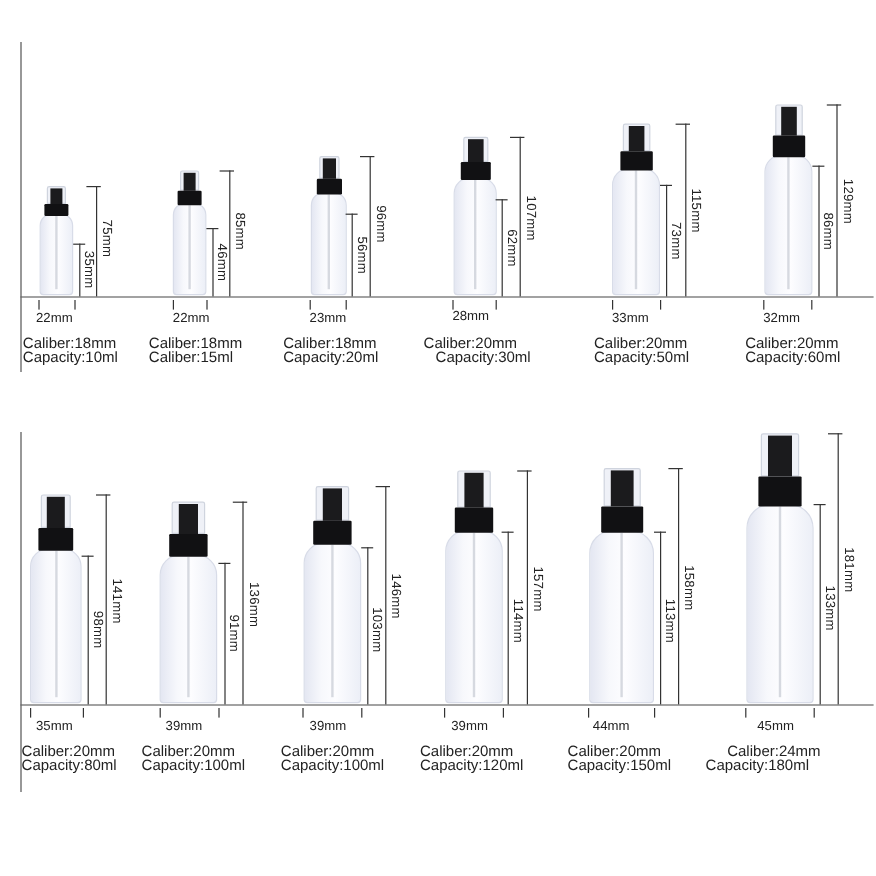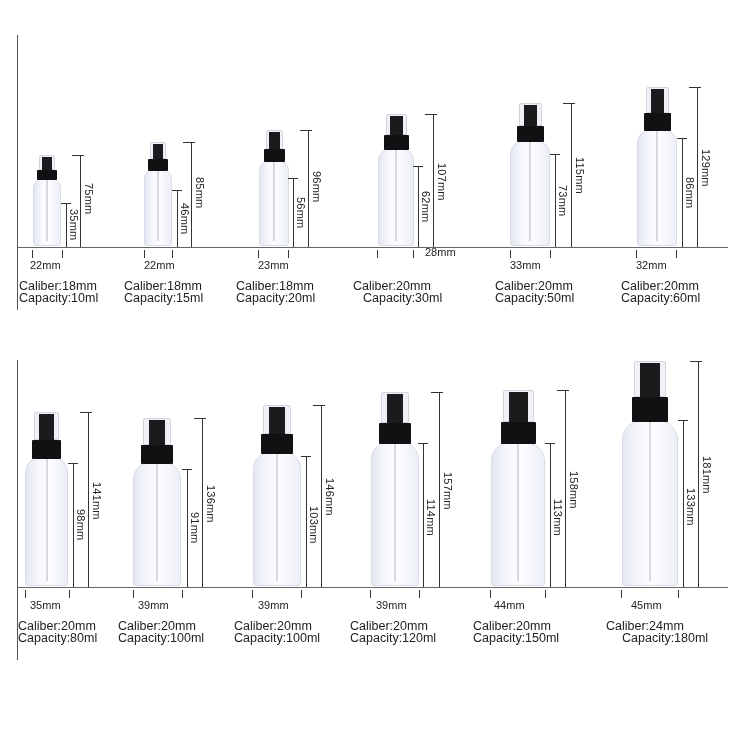--- a/index.html
+++ b/index.html
@@ -52,21 +52,21 @@
     <div class="dim-line" style="left: 191px; top: 142px; height: 105px;"></div>
     <div class="dim-cap" style="left: 183px; top: 142px; width: 12px;"></div>
     <div class="dim-text" style="left: 206px; top: 176.5px;">85mm</div>
     <div class="dim-line" style="left: 177px; top: 190px; height: 57px;"></div>
     <div class="dim-cap" style="left: 172px; top: 190px; width: 10px;"></div>
     <div class="dim-text" style="left: 191px; top: 202.5px;">46mm</div>
     <div class="width-tick" style="left: 144px; top: 250px;"></div>
     <div class="width-tick" style="left: 172px; top: 250px;"></div>
     <div class="width-label" style="left: 144px; top: 259px;">22mm</div>
     <div class="spec" style="left: 124px; top: 280px;">Caliber:18mm</div>
-    <div class="spec" style="left: 124px; top: 292px;">Capacity:15ml</div>
+    <div class="spec" style="left: 124px; top: 292px;">Caliber:15ml</div>
     <div class="body" style="left: 259px; top: 160px; width: 30px; height: 86px; border-radius: 11px 11px 3px 3px;"></div>
     <div class="tube" style="left: 273px; top: 162px; height: 79px;"></div>
     <div class="cap-clear" style="left: 266px; top: 130px; width: 17px; height: 19px;"></div>
     <div class="cap-inner" style="left: 269.4px; top: 132px; width: 10.2px; height: 17px;"></div>
     <div class="collar" style="left: 264px; top: 149px; width: 21px; height: 13px;"></div>
     <div class="dim-line" style="left: 308px; top: 130px; height: 117px;"></div>
     <div class="dim-cap" style="left: 300px; top: 130px; width: 12px;"></div>
     <div class="dim-text" style="left: 323px; top: 170.5px;">96mm</div>
     <div class="dim-line" style="left: 293px; top: 178px; height: 69px;"></div>
     <div class="dim-cap" style="left: 288px; top: 178px; width: 10px;"></div>
@@ -82,21 +82,21 @@
     <div class="cap-inner" style="left: 390.2px; top: 116px; width: 12.6px; height: 19px;"></div>
     <div class="collar" style="left: 384px; top: 135px; width: 25px; height: 15px;"></div>
     <div class="dim-line" style="left: 433px; top: 114px; height: 133px;"></div>
     <div class="dim-cap" style="left: 425px; top: 114px; width: 12px;"></div>
     <div class="dim-text" style="left: 448px; top: 162.5px;">107mm</div>
     <div class="dim-line" style="left: 418px; top: 166px; height: 81px;"></div>
     <div class="dim-cap" style="left: 413px; top: 166px; width: 10px;"></div>
     <div class="dim-text" style="left: 432px; top: 190.5px;">62mm</div>
     <div class="width-tick" style="left: 377px; top: 250px;"></div>
     <div class="width-tick" style="left: 413px; top: 250px;"></div>
-    <div class="width-label" style="left: 377px; top: 246px; margin-left: 48px;">28mm</div>
+    <div class="width-label" style="left: 377px; top: 258px;">28mm</div>
     <div class="spec" style="left: 353px; top: 280px;">Caliber:20mm</div>
     <div class="spec" style="left: 353px; top: 292px; margin-left: 10px;">Capacity:30ml</div>
     <div class="body" style="left: 510px; top: 140px; width: 40px; height: 106px; border-radius: 14px 14px 3px 3px;"></div>
     <div class="tube" style="left: 529px; top: 142px; height: 99px;"></div>
     <div class="cap-clear" style="left: 519px; top: 103px; width: 23px; height: 23px;"></div>
     <div class="cap-inner" style="left: 523.6px; top: 105px; width: 13.8px; height: 21px;"></div>
     <div class="collar" style="left: 517px; top: 126px; width: 27px; height: 16px;"></div>
     <div class="dim-line" style="left: 571px; top: 103px; height: 144px;"></div>
     <div class="dim-cap" style="left: 563px; top: 103px; width: 12px;"></div>
     <div class="dim-text" style="left: 586px; top: 157px;">115mm</div>
@@ -212,14 +212,14 @@
     <div class="dim-line" style="left: 698px; top: 361px; height: 226px;"></div>
     <div class="dim-cap" style="left: 690px; top: 361px; width: 12px;"></div>
     <div class="dim-text" style="left: 713px; top: 456px;">181mm</div>
     <div class="dim-line" style="left: 683px; top: 420px; height: 167px;"></div>
     <div class="dim-cap" style="left: 678px; top: 420px; width: 10px;"></div>
     <div class="dim-text" style="left: 697px; top: 487.5px;">133mm</div>
     <div class="width-tick" style="left: 621px; top: 590px;"></div>
     <div class="width-tick" style="left: 678px; top: 590px;"></div>
     <div class="width-label" style="left: 631px; top: 599px;">45mm</div>
     <div class="spec" style="left: 606px; top: 620px;">Caliber:24mm</div>
-    <div class="spec" style="left: 622px; top: 632px; text-align: center;">Capacity:180ml</div>
+    <div class="spec" style="left: 588px; top: 632px; text-align: center;">Capacity:180ml</div>
   </div>
 
 </body></html>

